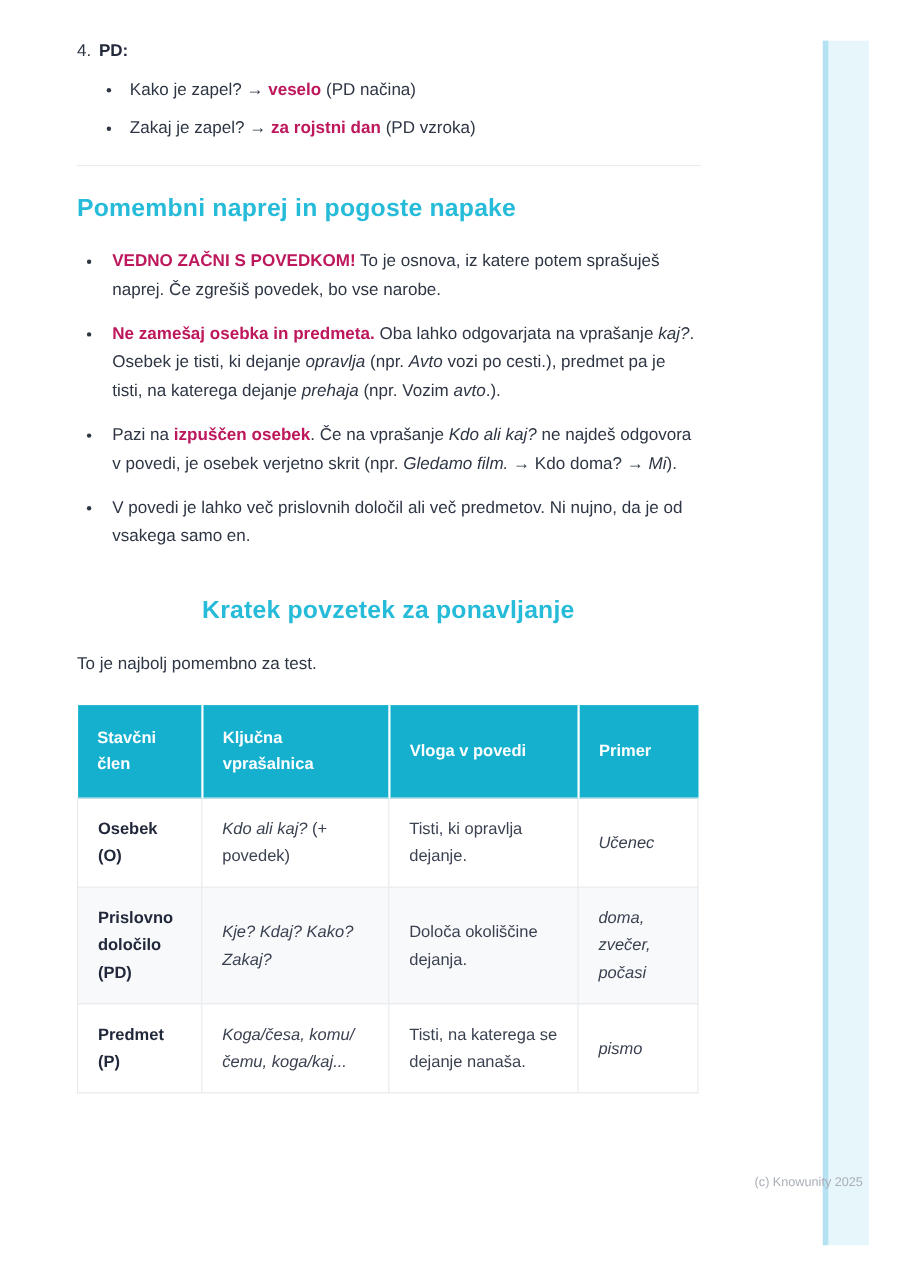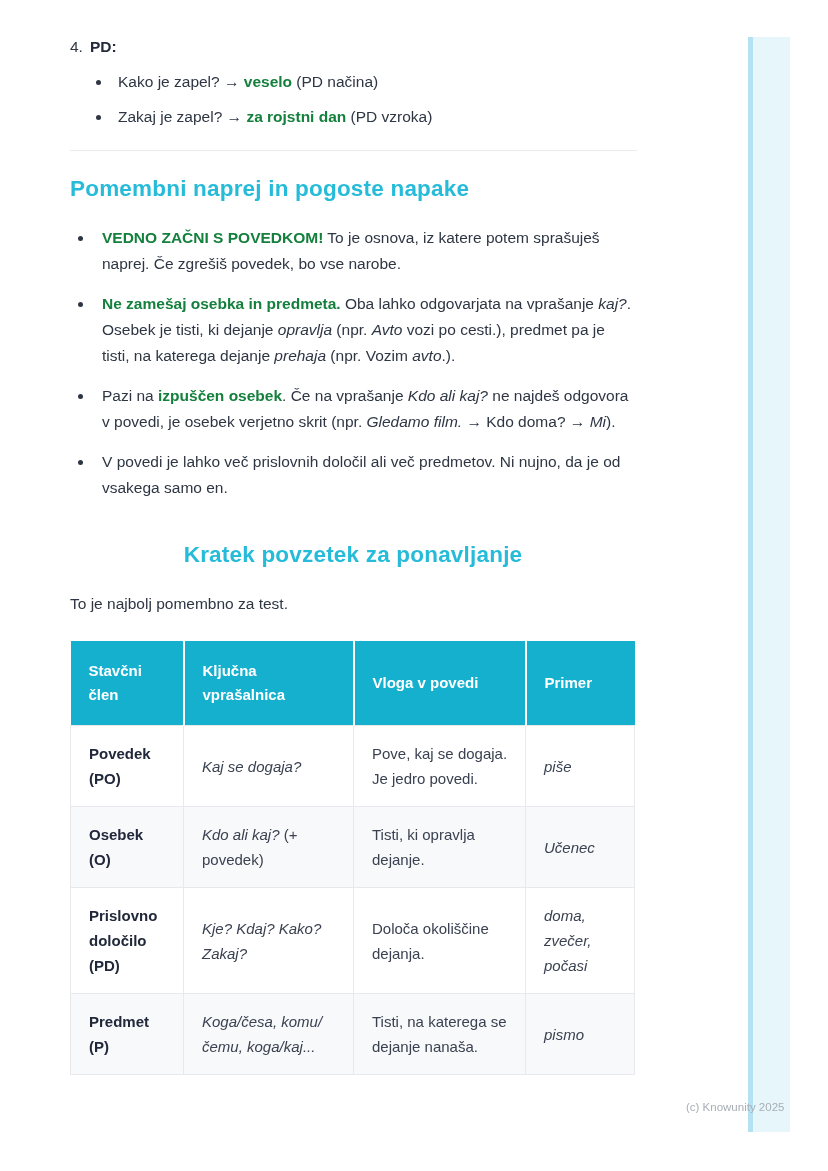--- a/index.html
+++ b/index.html
@@ -3,28 +3,28 @@
 <meta charset="utf-8">
 <style>
   html,body{margin:0;padding:0;}
   body{
     width:828px;height:1171px;position:relative;overflow:hidden;
     background:#ffffff;color:#2e3644;
     font-family:"Liberation Sans", sans-serif;
     font-size:15.5px;line-height:26px;
     -webkit-font-smoothing:antialiased;
   }
-  .b{font-weight:700;color:#15803d;}
+  .b{font-weight:700;color:#be185d;}
   .i{font-style:italic;}
   .ribbon{
     position:absolute;top:37px;left:748px;width:37px;height:1095px;
     background:#e7f6fb;border-left:5px solid #b5e2f2;z-index:1;
   }
   .watermark{
-    position:absolute;left:686px;top:1100px;z-index:2;
+    position:absolute;left:686px;top:1068px;z-index:2;
     font-size:11.5px;line-height:14px;color:#a9aeb6;white-space:nowrap;
   }
   .content{position:absolute;left:70px;top:34px;width:566px;z-index:3;}
   
   .numbered{display:flex;align-items:baseline;}
   .num{margin-right:7px;}
   .num-label{font-weight:700;color:#232a3b;}
   ul.bullets{margin:9px 0 0 0;padding:0 0 0 42px;list-style:disc;}
   ul.bullets li{margin:0 0 9px 0;padding-left:6px;}
   ul.tips{margin:0;padding:0 0 0 24px;list-style:disc;}
@@ -97,26 +97,20 @@
     <thead>
       <tr>
           <th>Stavčni člen</th>
           <th>Ključna vprašalnica</th>
           <th>Vloga v povedi</th>
           <th>Primer</th>
         </tr>
     </thead>
     <tbody>
         <tr>
-          <td class="cell-0"><span class="b">Povedek (PO)</span></td>
-          <td class="cell-1"><span class="i">Kaj se dogaja?</span></td>
-          <td class="cell-2"><span>Pove, kaj se dogaja. Je jedro povedi.</span></td>
-          <td class="cell-3"><span class="i">piše</span></td>
-        </tr>
-        <tr>
           <td class="cell-0"><span class="b">Osebek (O)</span></td>
           <td class="cell-1"><span class="i">Kdo ali kaj?</span><span> (+ povedek)</span></td>
           <td class="cell-2"><span>Tisti, ki opravlja dejanje.</span></td>
           <td class="cell-3"><span class="i">Učenec</span></td>
         </tr>
         <tr>
           <td class="cell-0"><span class="b">Prislovno določilo (PD)</span></td>
           <td class="cell-1"><span class="i">Kje? Kdaj? Kako? Zakaj?</span></td>
           <td class="cell-2"><span>Določa okoliščine dejanja.</span></td>
           <td class="cell-3"><span class="i">doma, zvečer, počasi</span></td>

